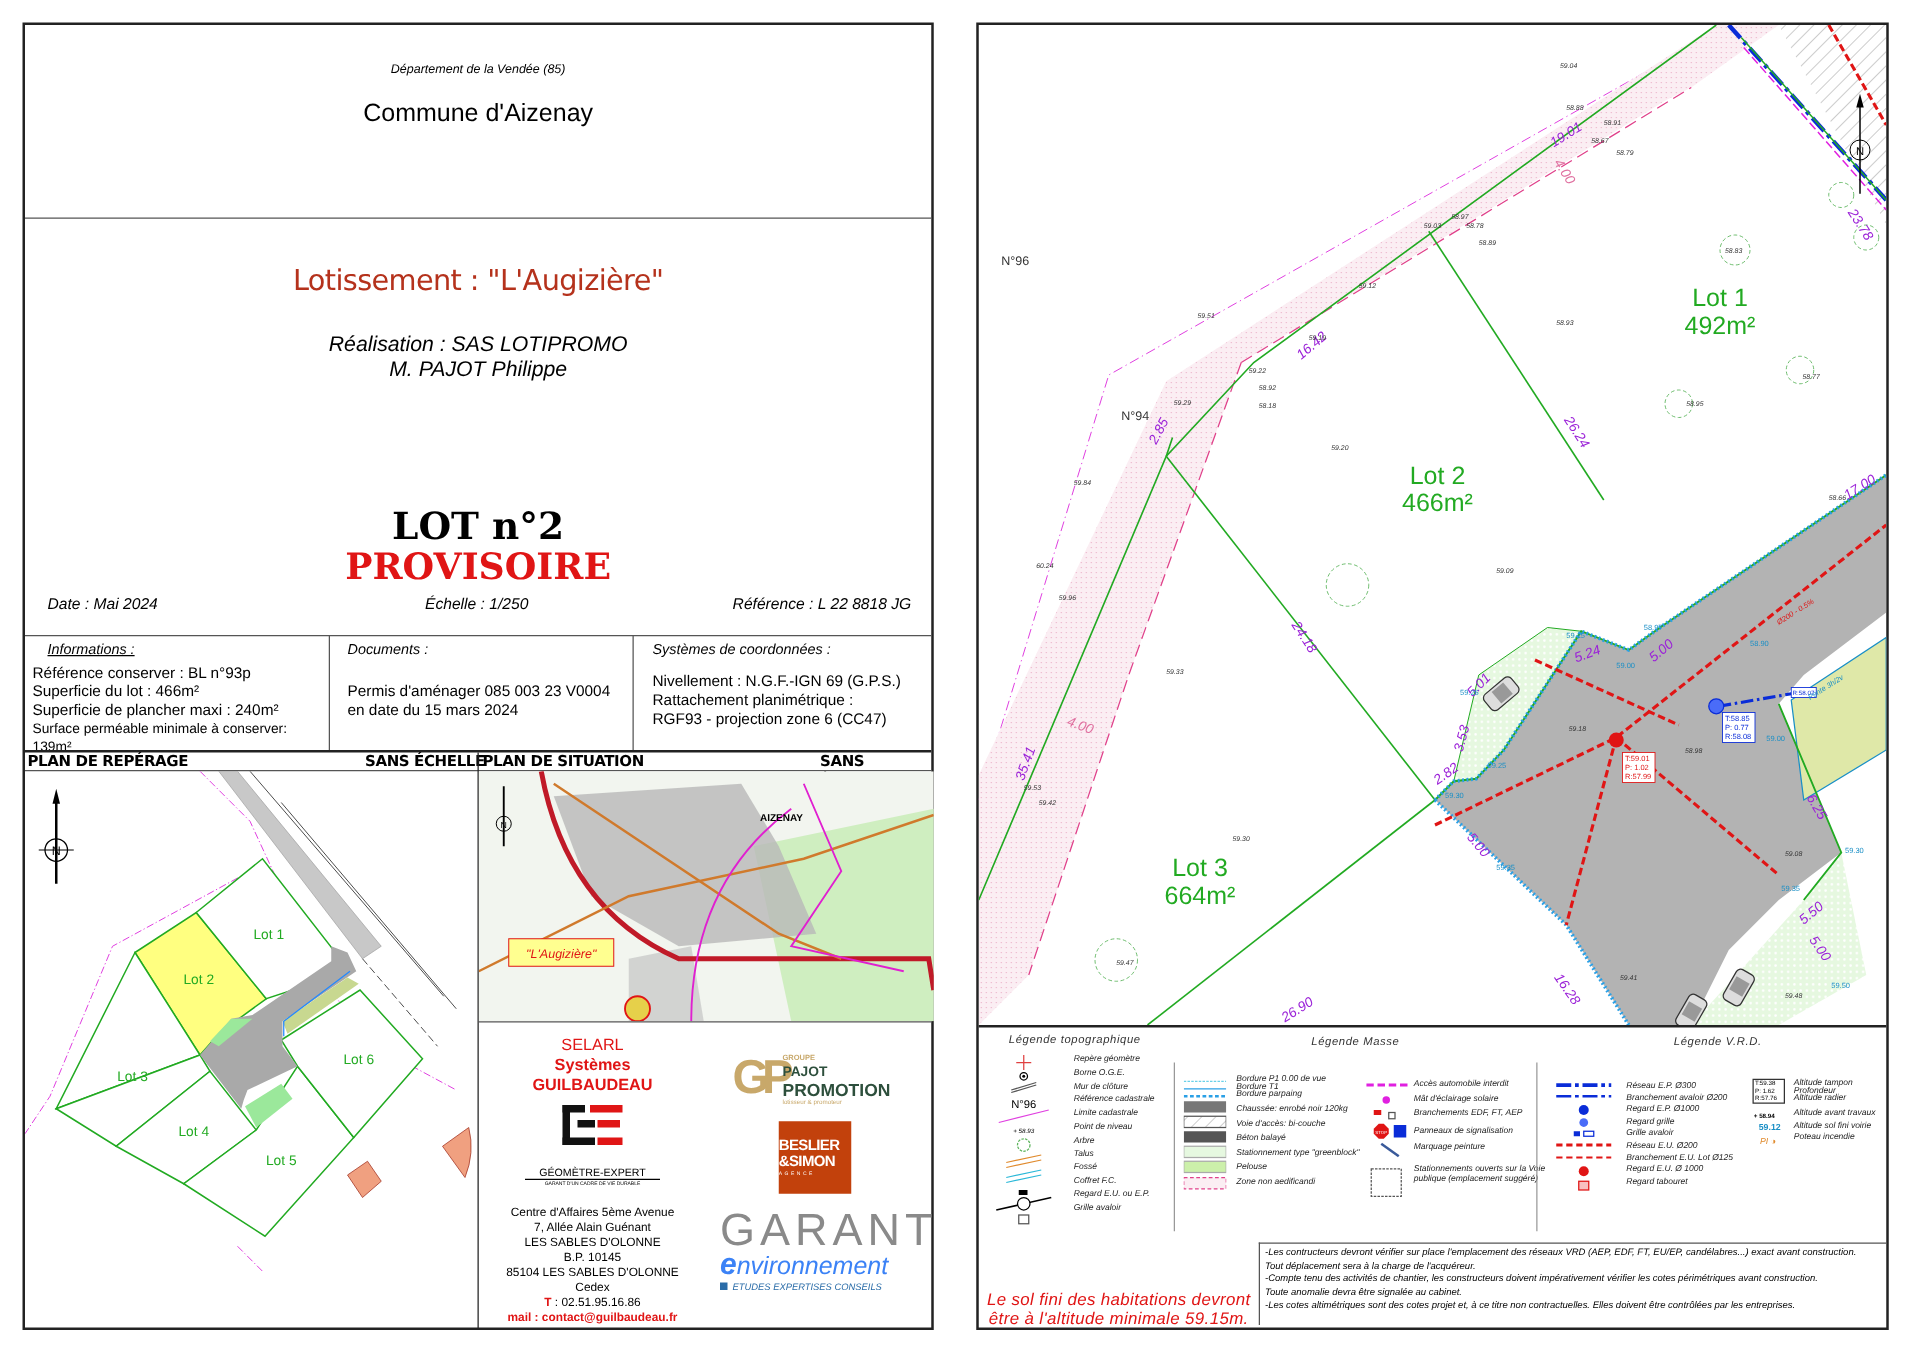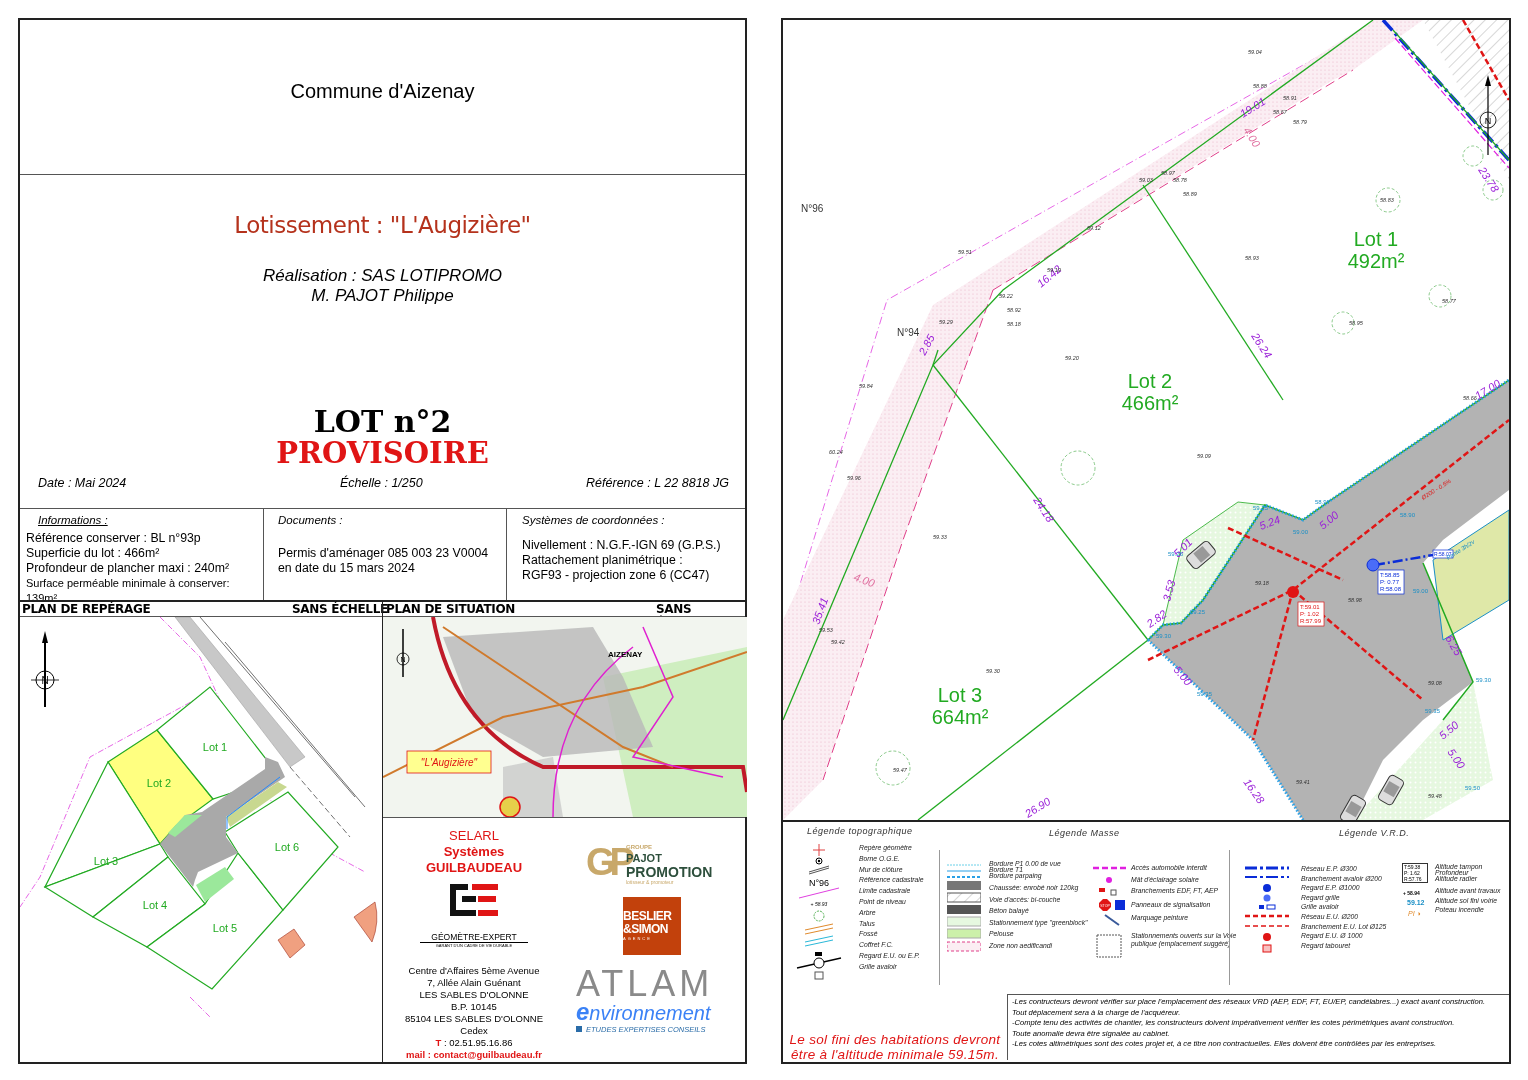--- a/index.html
+++ b/index.html
@@ -47,20 +47,21 @@
 
   .lot-label{color:#22aa22;font-size:20px;line-height:22px;text-align:center;}
   .dim{fill:#9b22d8;font-size:11px;font-style:italic;}
   .spot{fill:#333;font-size:5.5px;font-style:italic;}
   .spot-b{fill:#1a8fc6;font-size:6px;}
 </style>
 </head>
 <body>
 
 <div class="sheet" id="left-sheet">
+  <div id="dept" class="abs center ital">Département de la Vendée (85)</div>
   <div id="commune" class="abs center">Commune d'Aizenay</div>
   <div class="hr" style="top:154px;"></div>
 
   <div id="lotissement" class="abs center">Lotissement : "L'Augizière"</div>
   <div id="realisation" class="abs center ital">
     <div>Réalisation : SAS LOTIPROMO</div>
     <div>M. PAJOT Philippe</div>
   </div>
   <div id="lotnum" class="abs center">LOT n°2</div>
   <div id="provisoire" class="abs center">PROVISOIRE</div>
@@ -68,21 +69,21 @@
   <div id="echelle" class="abs meta">Échelle : 1/250</div>
   <div id="reference" class="abs meta">Référence : L 22 8818 JG</div>
 
   <div class="hr" style="top:488px;"></div>
 
   <div class="abs" style="left:6px;top:494px;width:236px;">
     <div class="info-title" style="margin-left:12px;text-decoration:underline;">Informations :</div>
     <div style="margin-top:5px;">
       <div class="info-line">Référence conserver : BL n°93p</div>
       <div class="info-line">Superficie du lot : 466m²</div>
-      <div class="info-line">Profondeur de plancher maxi : 240m²</div>
+      <div class="info-line">Superficie de plancher maxi : 240m²</div>
       <div class="info-line small">Surface perméable minimale à conserver: 139m²</div>
     </div>
   </div>
   <div class="vr" style="left:243px;top:488px;height:92px;"></div>
   <div class="abs" style="left:258px;top:494px;width:230px;">
     <div class="info-title">Documents :</div>
     <div style="margin-top:20px;">
       <div class="info-line">Permis d'aménager 085 003 23 V0004</div>
       <div class="info-line">en date du 15 mars 2024</div>
     </div>
@@ -207,21 +208,21 @@
     <div style="position:absolute;left:40px;top:9px;font-size:11px;color:#2d4f3c;font-weight:bold;line-height:14px;">PAJOT</div>
     <div style="position:absolute;left:40px;top:23px;font-size:14px;color:#2d4f3c;font-weight:bold;line-height:14px;">PROMOTION</div>
     <div style="position:absolute;left:40px;top:37px;font-size:5px;color:#c8a86a;">lotisseur &amp; promoteur</div>
   </div>
   <div class="abs" style="left:603px;top:877px;width:58px;height:58px;background:#c2410c;color:#fff;text-align:left;">
     <div style="font-size:12px;font-weight:bold;line-height:13px;margin-top:13px;letter-spacing:-0.5px;">BESLIER</div>
     <div style="font-size:12px;font-weight:bold;line-height:13px;letter-spacing:-0.5px;">&amp;SIMON</div>
     <div style="font-size:4px;letter-spacing:2px;">AGENCE</div>
   </div>
   <div class="abs" style="left:556px;top:946px;width:160px;height:70px;">
-    <div style="font-size:36px;color:#8a8a8a;letter-spacing:4px;line-height:36px;">ATLAM</div>
+    <div style="font-size:36px;color:#8a8a8a;letter-spacing:4px;line-height:36px;">GARANT</div>
     <div style="font-size:20px;font-style:italic;color:#3b82f6;line-height:20px;"><span style="font-weight:bold;font-size:24px;">e</span><span>nvironnement</span></div>
     <div style="font-size:7.5px;font-style:italic;color:#2a6ca8;margin-top:2px;"><span style="display:inline-block;width:6px;height:6px;background:#2a6ca8;margin-right:4px;"></span><span>ETUDES EXPERTISES CONSEILS</span></div>
   </div>
 </div>
 
 <div class="sheet" id="right-sheet">
   <svg class="abs" style="left:0;top:0;" width="726" height="800" viewBox="0 0 726 800">
     <defs>
       <pattern id="dots" width="4" height="4" patternUnits="userSpaceOnUse">
           <rect width="4" height="4" fill="#fbeef3"></rect>

